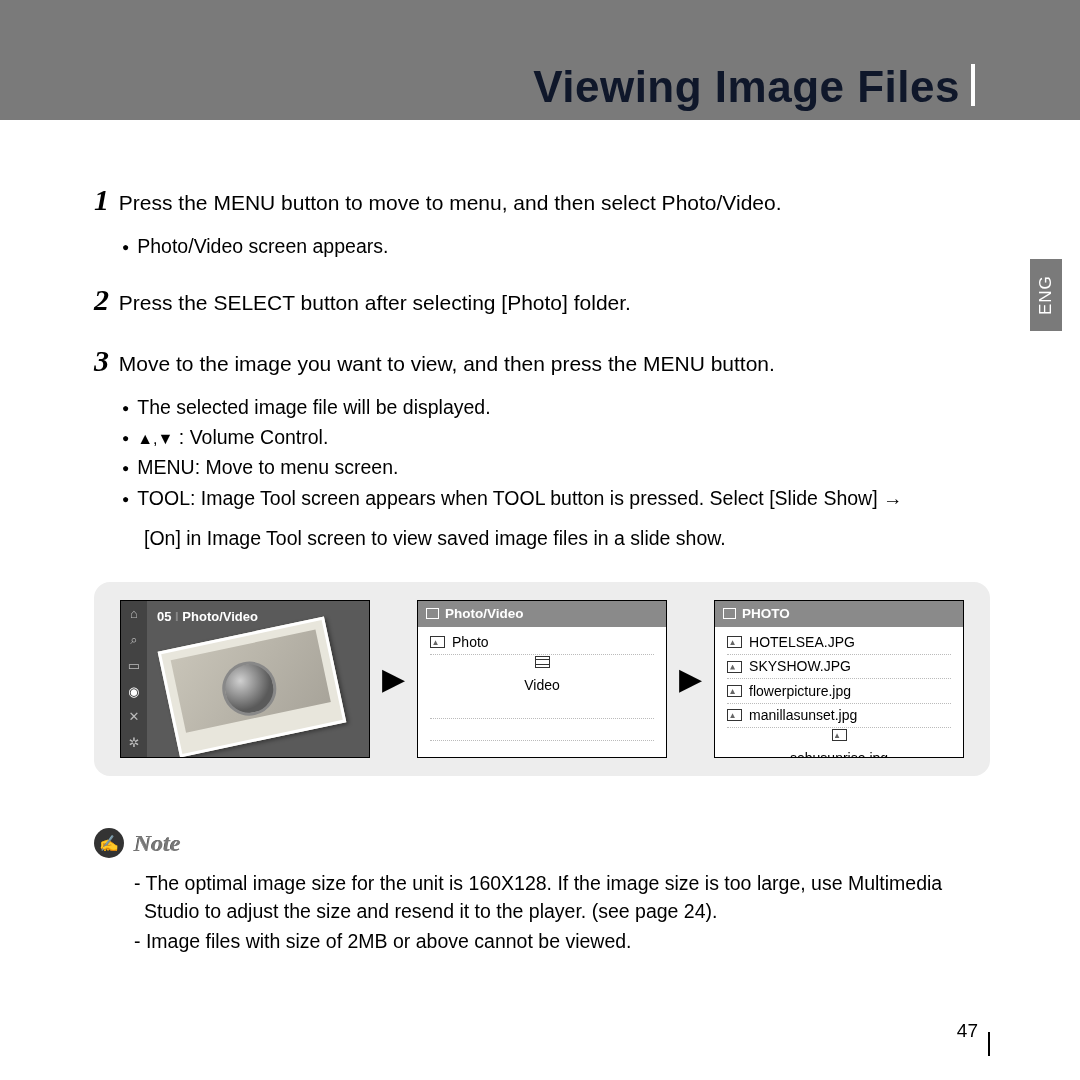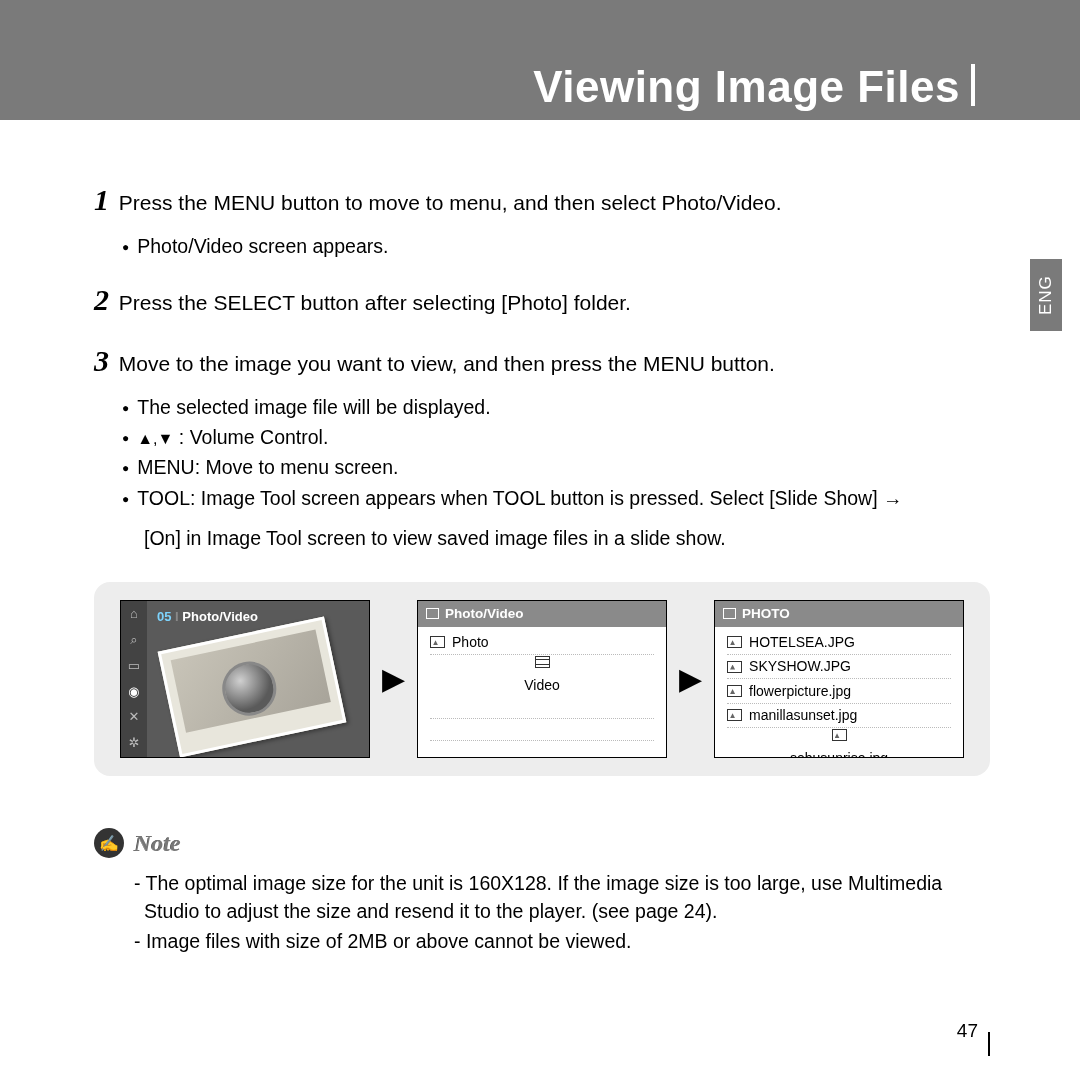--- a/index.html
+++ b/index.html
@@ -14,21 +14,21 @@
   .header-bar {
     width: 100%;
     height: 120px;
     background: #7a7a7a;
     position: relative;
   }
   .page-title {
     position: absolute;
     right: 120px;
     bottom: 8px;
-    color: #ffffff;
+    color: #0f172a;
     font-size: 44px;
     font-weight: bold;
     letter-spacing: 0.5px;
   }
   .title-rule {
     position: absolute;
     right: 105px;
     bottom: 14px;
     width: 4px;
     height: 42px;
@@ -99,21 +99,21 @@
     display: flex;
     flex-direction: column;
     align-items: center;
     padding-top: 4px;
     gap: 7px;
   }
   .s1-icons span { color: #bcbcbc; font-size: 13px; }
   .s1-icons .camera { color: #fff; }
   .s1-body { flex: 1; position: relative; }
   .s1-label { color: #fff; font-size: 13px; font-weight: bold; padding: 7px 0 0 10px; }
-  .s1-label .num { color: #7dd3fc; }
+  .s1-label .num { color: #ffffff; }
   .s1-label .bar { color: #888; }
   .s1-photo {
     position: absolute;
     left: 20px; top: 32px;
     width: 170px; height: 108px;
     transform: rotate(-12deg);
   }
   .s1-frame {
     position: absolute; inset: 0;
     background: #e8e6dc;

